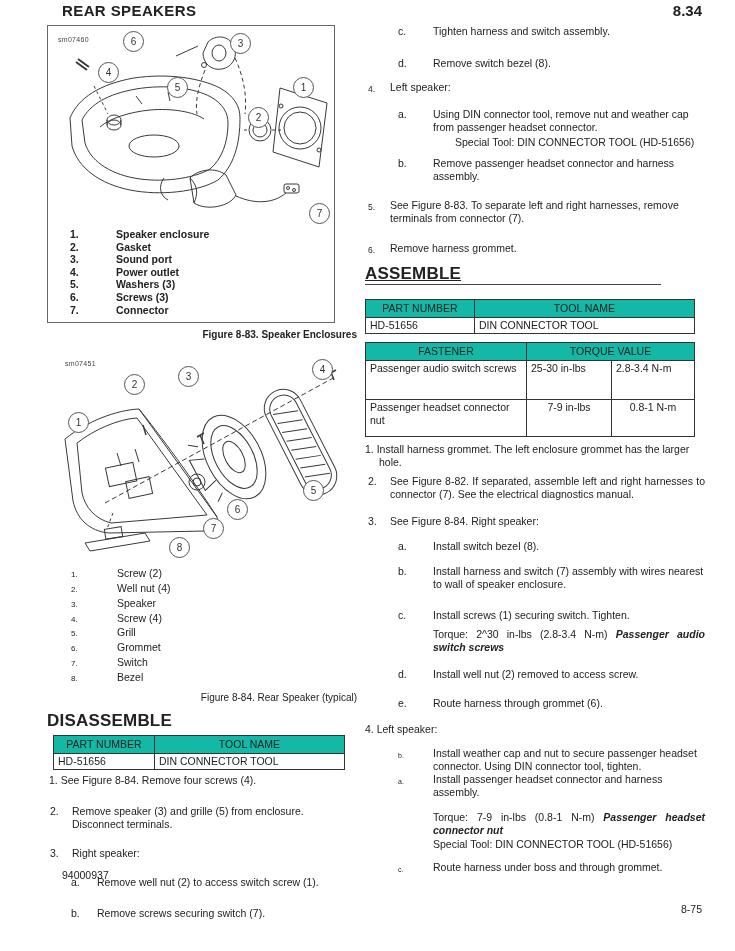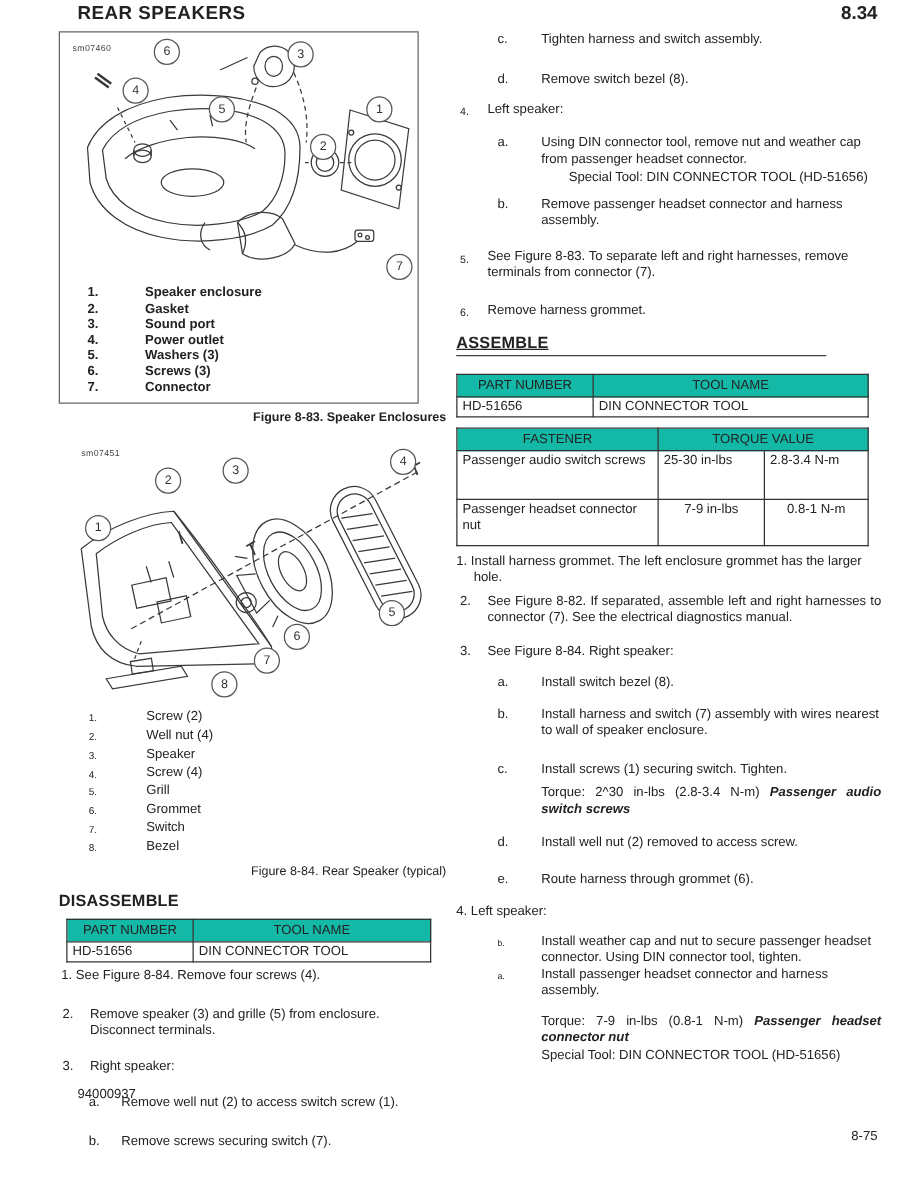--- a/index.html
+++ b/index.html
@@ -24,21 +24,21 @@
   .legend83{margin:2px 0 2px 22px;font-weight:bold;font-size:10.5px;line-height:12.6px;}
   .legend84{margin:4px 0 2px 24px;font-size:10.5px;line-height:12.8px;}
   .lrow{display:flex;}
   .lnum{width:46px;flex:none;}
   .legend84 .lnum{font-size:8px;padding-top:2px;}
   .figcap{text-align:right;font-size:10px;margin:5px 0 0 0;}
   .figcap.b{font-weight:bold;}
 
   .fig84wrap{position:relative;width:306px;height:210px;margin-top:12px;}
 
-  .sec-head{font-size:13px;font-weight:bold;margin:10px 0 8px 0;letter-spacing:.2px;}
+  .sec-head{font-size:17px;font-weight:bold;margin:10px 0 8px 0;letter-spacing:.2px;}
   .assemble-head{border-bottom:1.5px solid #444;width:296px;padding-bottom:4px;margin:12px 0 14px 0;}
 
   table.tbl{border-collapse:collapse;font-size:10.5px;margin:2px 0 4px 6px;}
   table.tbl th,table.tbl td{border:1px solid #333;padding:1px 4px;}
   table.tbl th{background:#14b8a6;font-weight:normal;text-align:center;height:15px;}
   .tbl-left{width:292px;}
   .tbl-right{width:330px;margin-left:0 !important;}
   td.vtop{vertical-align:top;}
   td.ctr{text-align:center;}
 
@@ -385,16 +385,20 @@
 
   <div class="sub" style="margin-bottom:12px">
     <span class="m m-tiny">a.</span>
     <span>Install passenger headset connector and harness assembly.</span>
   </div>
   <div class="sub just" style="padding-left:68px;margin-top:8px">
     <span>Torque: 7-9 in-lbs (0.8-1 N-m) </span><span class="bi">Passenger headset connector nut</span>
   </div>
   <div style="padding-left:68px;margin-top:1px">Special Tool: DIN CONNECTOR TOOL (HD-51656)</div>
 
+  <div class="sub" style="margin-top:10px">
+    <span class="m m-tiny">c.</span>
+    <span>Route harness under boss and through grommet.</span>
+  </div>
 </div>
 
 <div class="ftr-left">94000937</div>
 <div class="ftr-right">8-75</div>
 
 </body></html>

